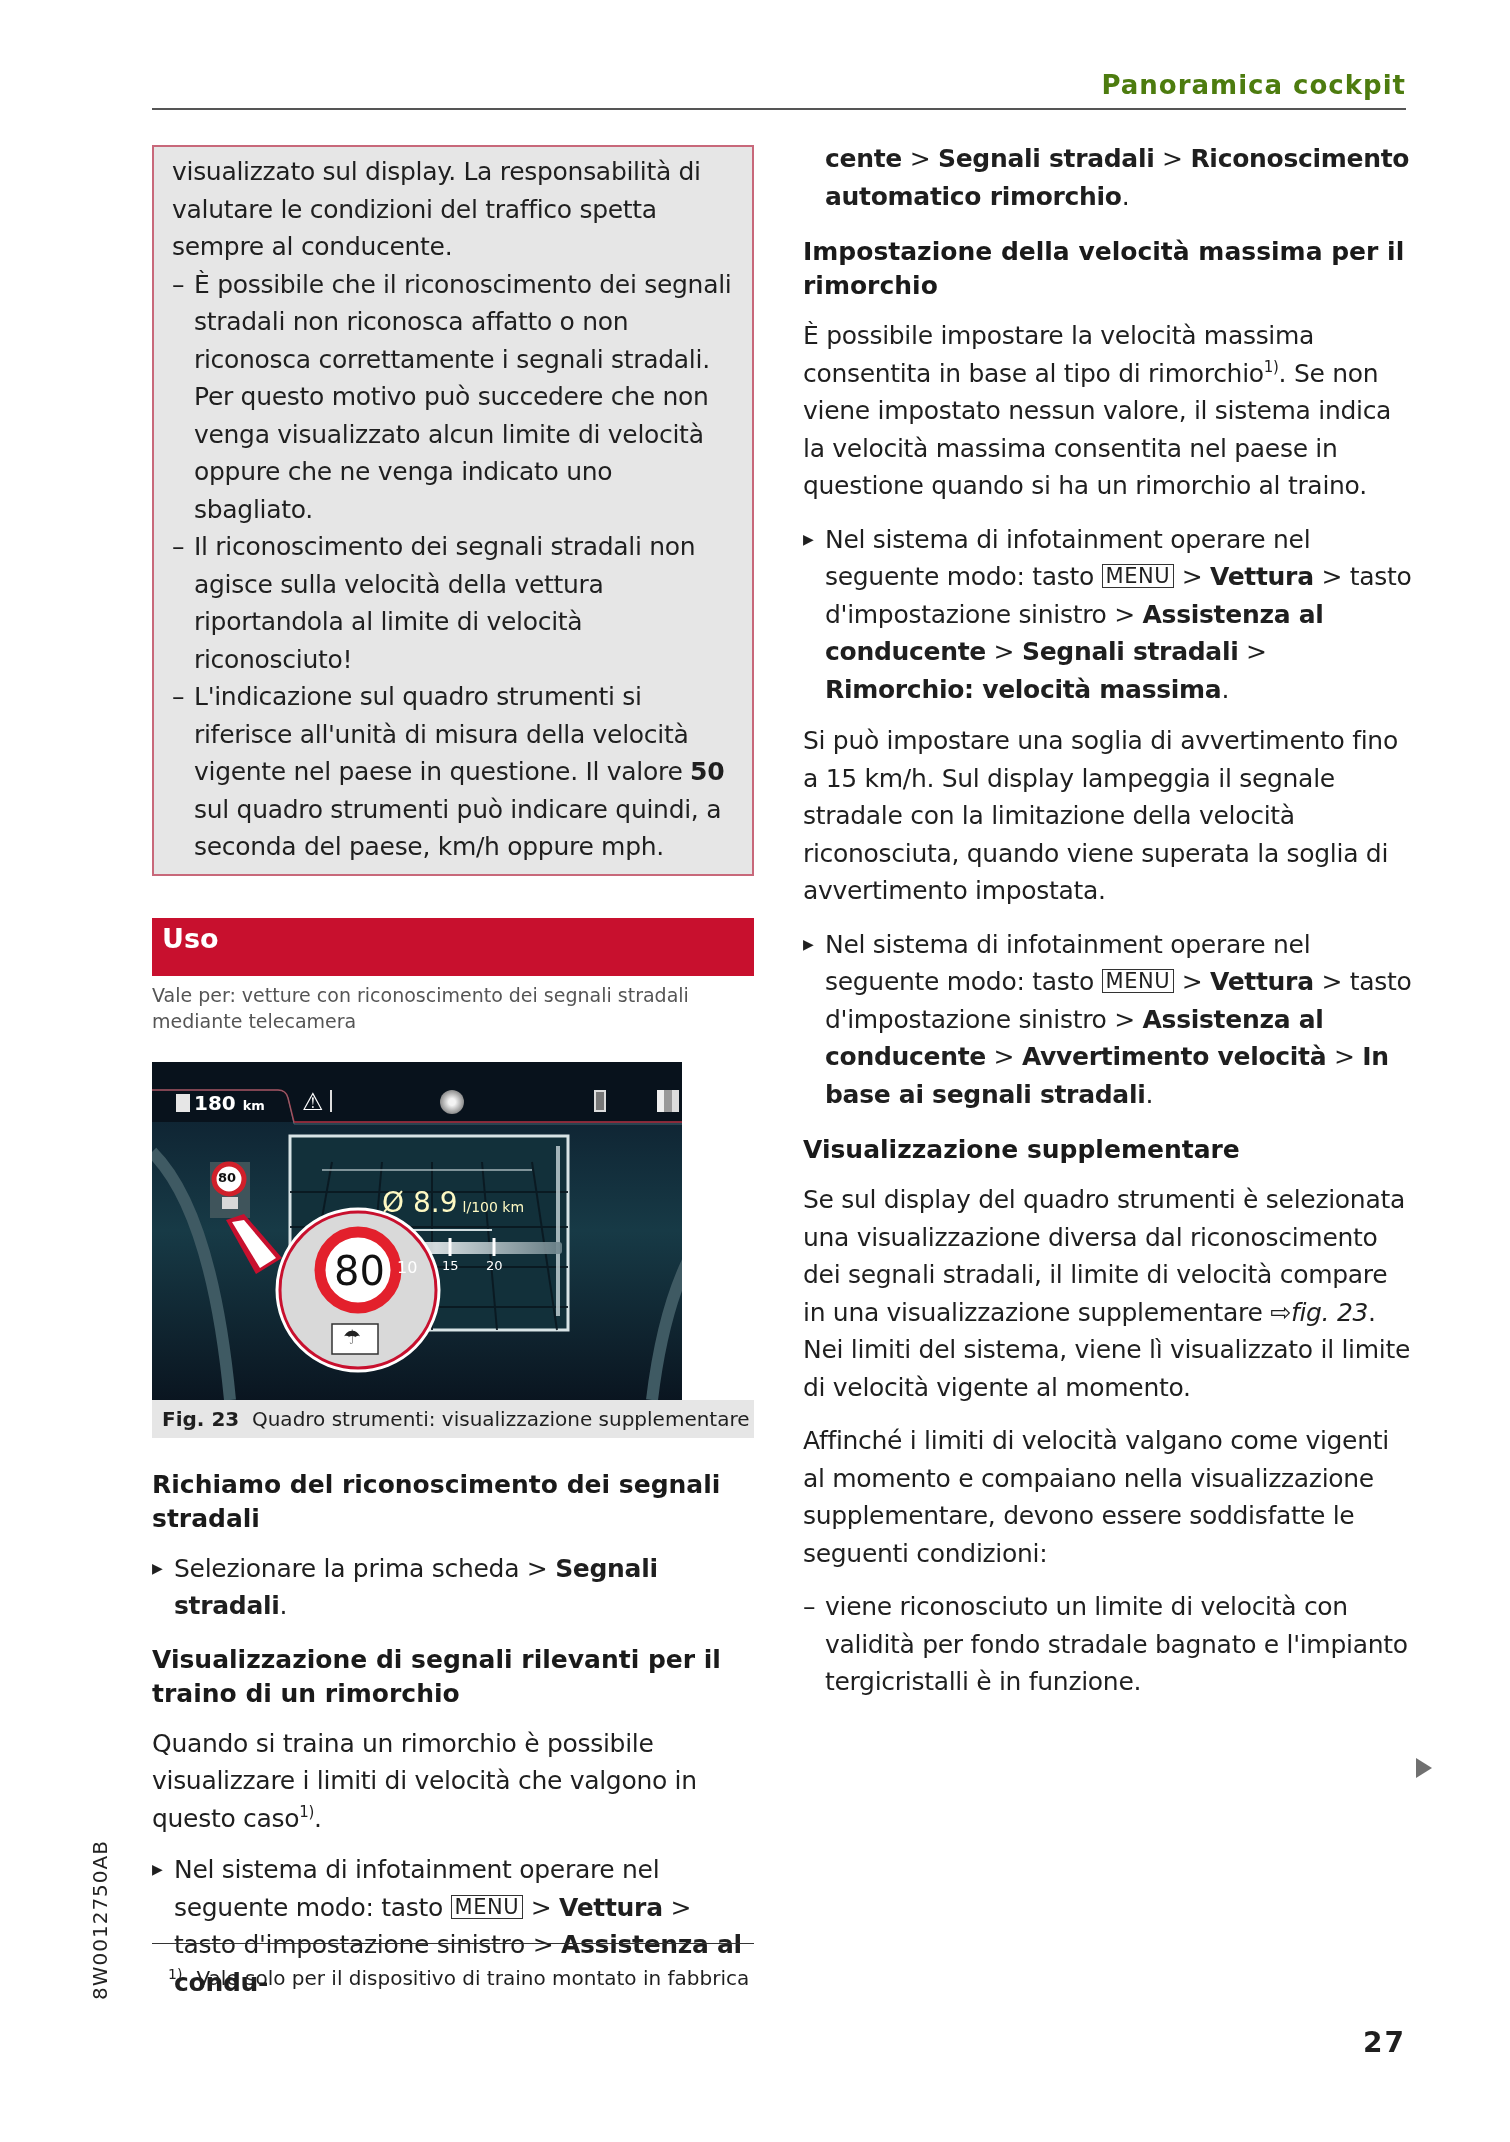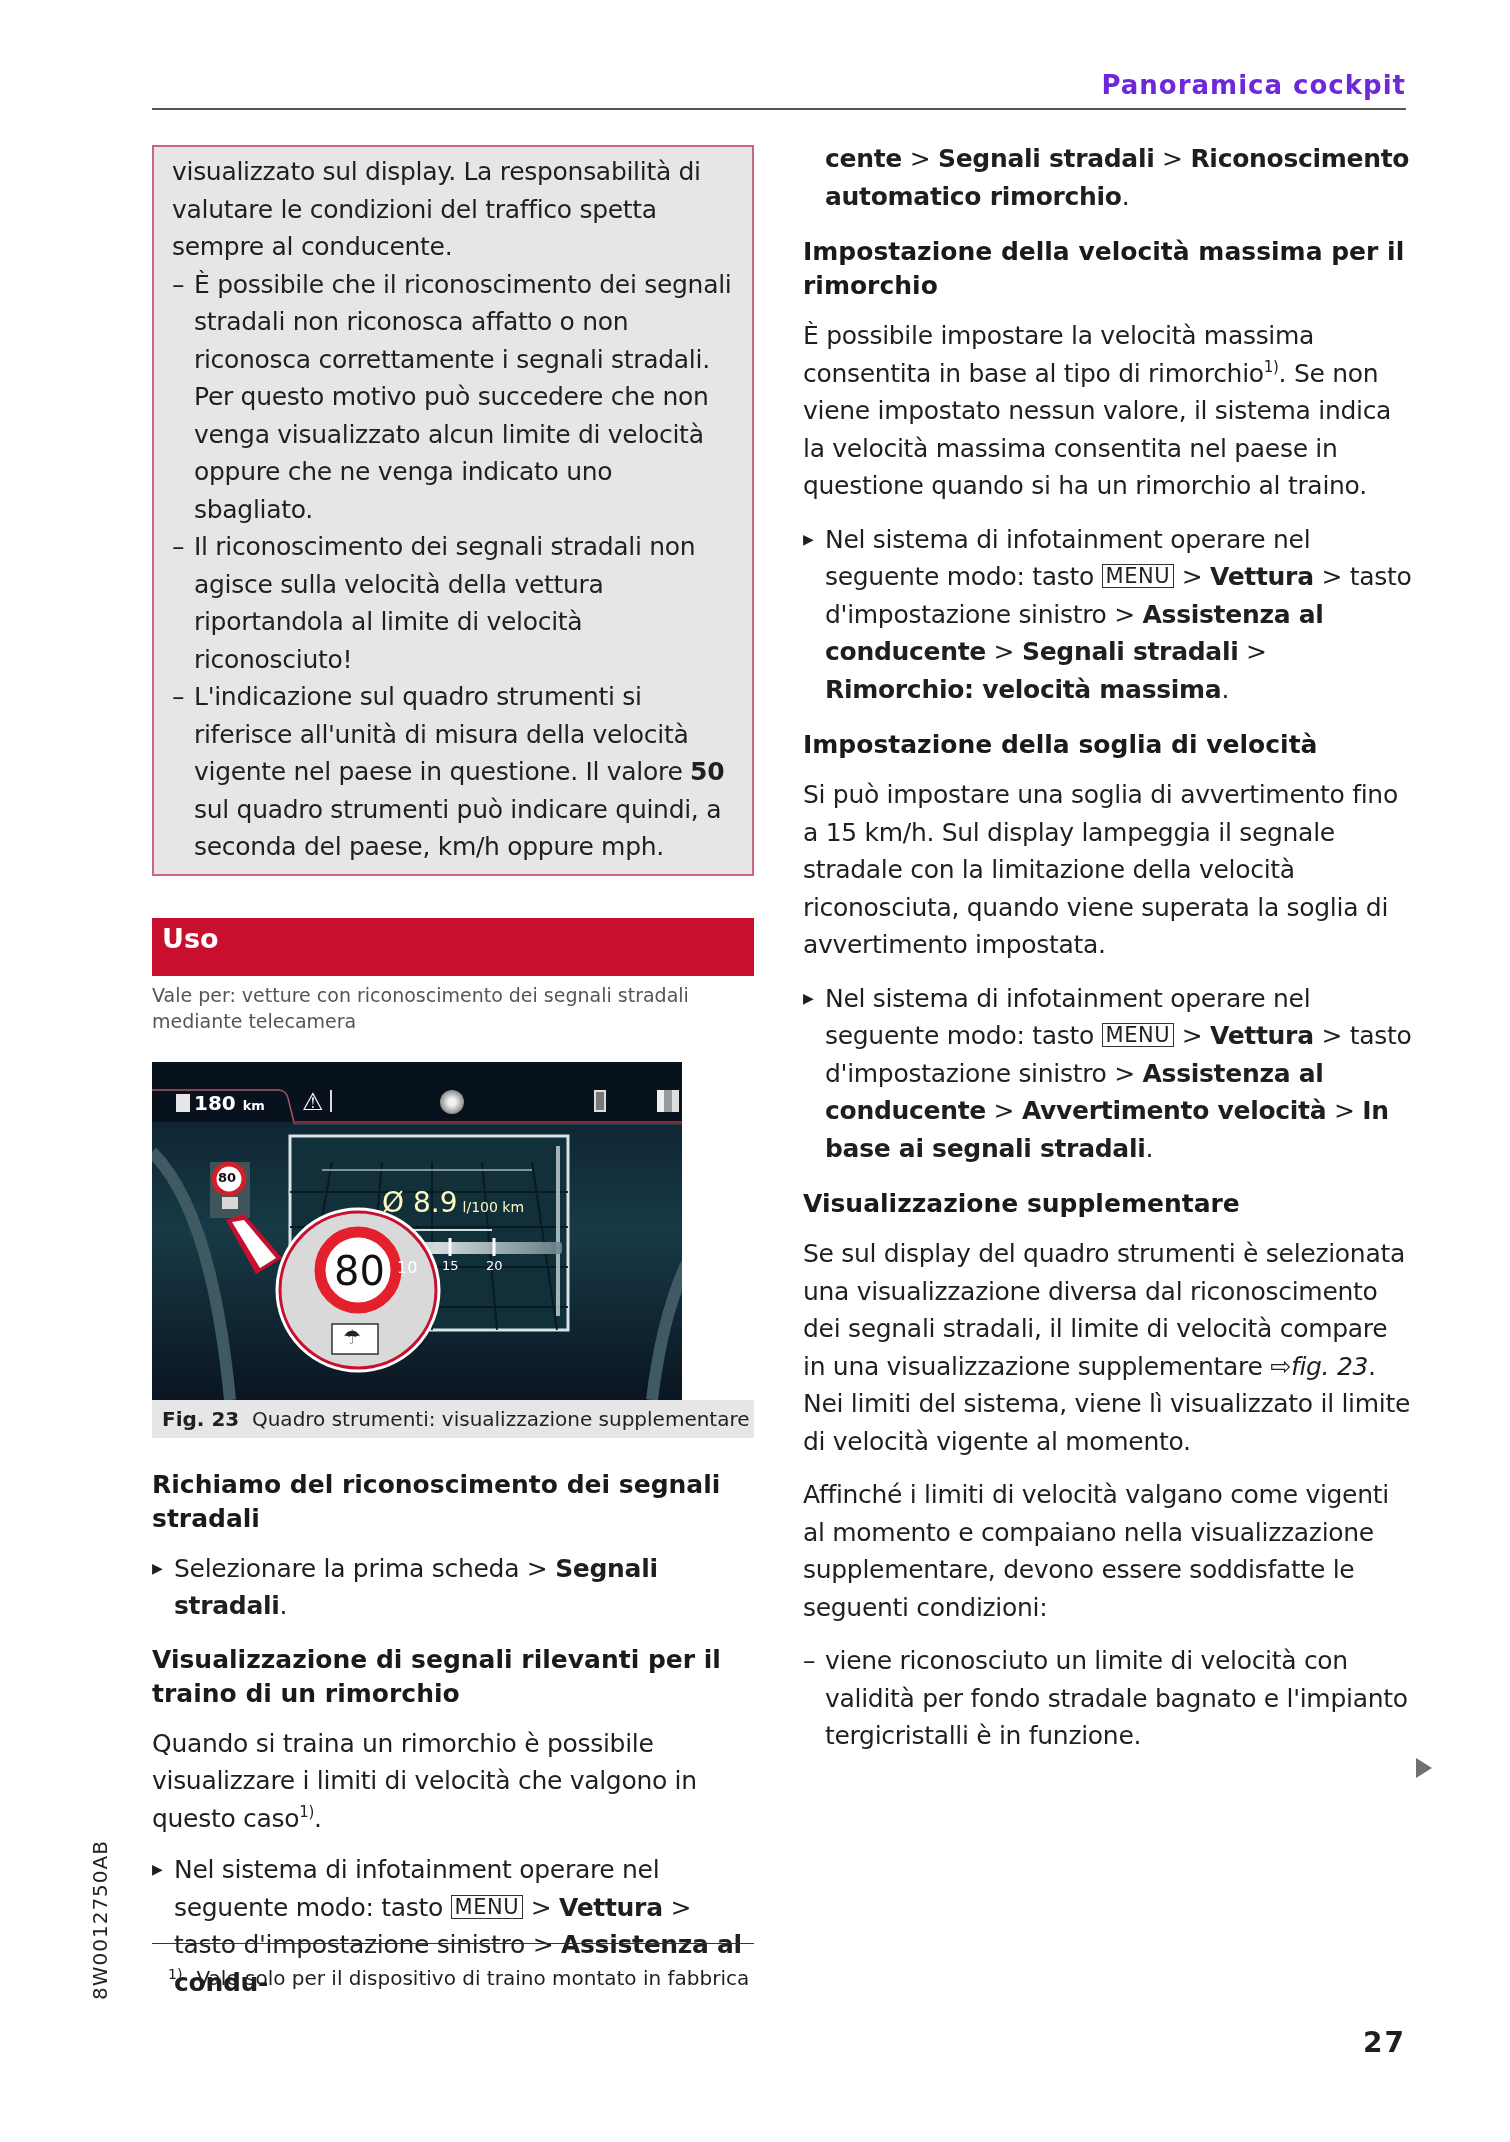--- a/index.html
+++ b/index.html
@@ -1,20 +1,20 @@
 <!DOCTYPE html>
 <html><head>
 <meta charset="utf-8">
 <style>
   * { box-sizing: border-box; margin: 0; padding: 0; }
   html, body { width: 1510px; height: 2142px; background: #ffffff; }
   body { position: relative; font-family: "DejaVu Sans", sans-serif; color: #1f1f1f; overflow: hidden; }
 
   .header { position: absolute; left: 152px; top: 66px; width: 1254px; height: 44px; border-bottom: 2px solid #555; }
-  .header-title { position: absolute; right: 0; top: 4px; font-family: "DejaVu Sans", sans-serif; font-weight: bold; font-size: 26px; letter-spacing: 1px; color: #6d28d9; }
+  .header-title { position: absolute; right: 0; top: 4px; font-family: "DejaVu Sans", sans-serif; font-weight: bold; font-size: 26px; letter-spacing: 1px; color: #4d7c0f; }
 
   .col-left { position: absolute; left: 152px; top: 145px; width: 602px; }
   .col-right { position: absolute; left: 803px; top: 140px; width: 610px; }
 
   .p { font-size: 25px; line-height: 37.5px; letter-spacing: -0.3px; }
   .p b, .b { font-weight: bold; }
 
   
   .warn-box { width: 602px; background: #e6e6e6; border: 2px solid #c8687a; padding: 6px 20px 8px 18px; }
   .dash-item { position: relative; padding-left: 22px; }
@@ -164,21 +164,20 @@
 </div>
 
 <div class="col-right">
   <p class="p" style="padding-left:22px;"><b>cente</b> &gt; <b>Segnali stradali</b> &gt; <b>Riconoscimento automatico rimorchio</b><span>.</span></p>
 
   <h2 class="h2" style="margin-top:20px;">Impostazione della velocità massima per il rimorchio</h2>
   <p class="p" style="margin-top:14px;"><span>È possibile impostare la velocità massima consentita in base al tipo di rimorchio</span><sup>1)</sup><span>. Se non viene impostato nessun valore, il sistema indica la velocità massima consentita nel paese in questione quando si ha un rimorchio al traino.</span></p>
 
   <p class="p step" style="margin-top:16px;"><span class="tri">▶</span><span>Nel sistema di infotainment operare nel seguente modo: tasto </span><span class="kbd">MENU</span><span> &gt; </span><b>Vettura</b><span> &gt; tasto d'impostazione sinistro &gt; </span><b>Assistenza al conducente</b><span> &gt; </span><b>Segnali stradali</b><span> &gt; </span><b>Rimorchio: velocità massima</b><span>.</span></p>
 
-  <h2 class="h2" style="margin-top:20px;">Impostazione della soglia di velocità</h2>
   <p class="p" style="margin-top:14px;">Si può impostare una soglia di avvertimento fino a 15 km/h. Sul display lampeggia il segnale stradale con la limitazione della velocità riconosciuta, quando viene superata la soglia di avvertimento impostata.</p>
 
   <p class="p step" style="margin-top:16px;"><span class="tri">▶</span><span>Nel sistema di infotainment operare nel seguente modo: tasto </span><span class="kbd">MENU</span><span> &gt; </span><b>Vettura</b><span> &gt; tasto d'impostazione sinistro &gt; </span><b>Assistenza al conducente</b><span> &gt; </span><b>Avvertimento velocità</b><span> &gt; </span><b>In base ai segnali stradali</b><span>.</span></p>
 
   <h2 class="h2" style="margin-top:20px;">Visualizzazione supplementare</h2>
   <p class="p" style="margin-top:14px;"><span>Se sul display del quadro strumenti è selezionata una visualizzazione diversa dal riconoscimento dei segnali stradali, il limite di velocità compare in una visualizzazione supplementare </span><span>⇨</span><i>fig. 23</i><span>. Nei limiti del sistema, viene lì visualizzato il limite di velocità vigente al momento.</span></p>
   <p class="p" style="margin-top:16px;">Affinché i limiti di velocità valgano come vigenti al momento e compaiano nella visualizzazione supplementare, devono essere soddisfatte le seguenti condizioni:</p>
   <p class="p dash-item" style="margin-top:16px;">viene riconosciuto un limite di velocità con validità per fondo stradale bagnato e l'impianto tergicristalli è in funzione.</p>
 </div>
 

